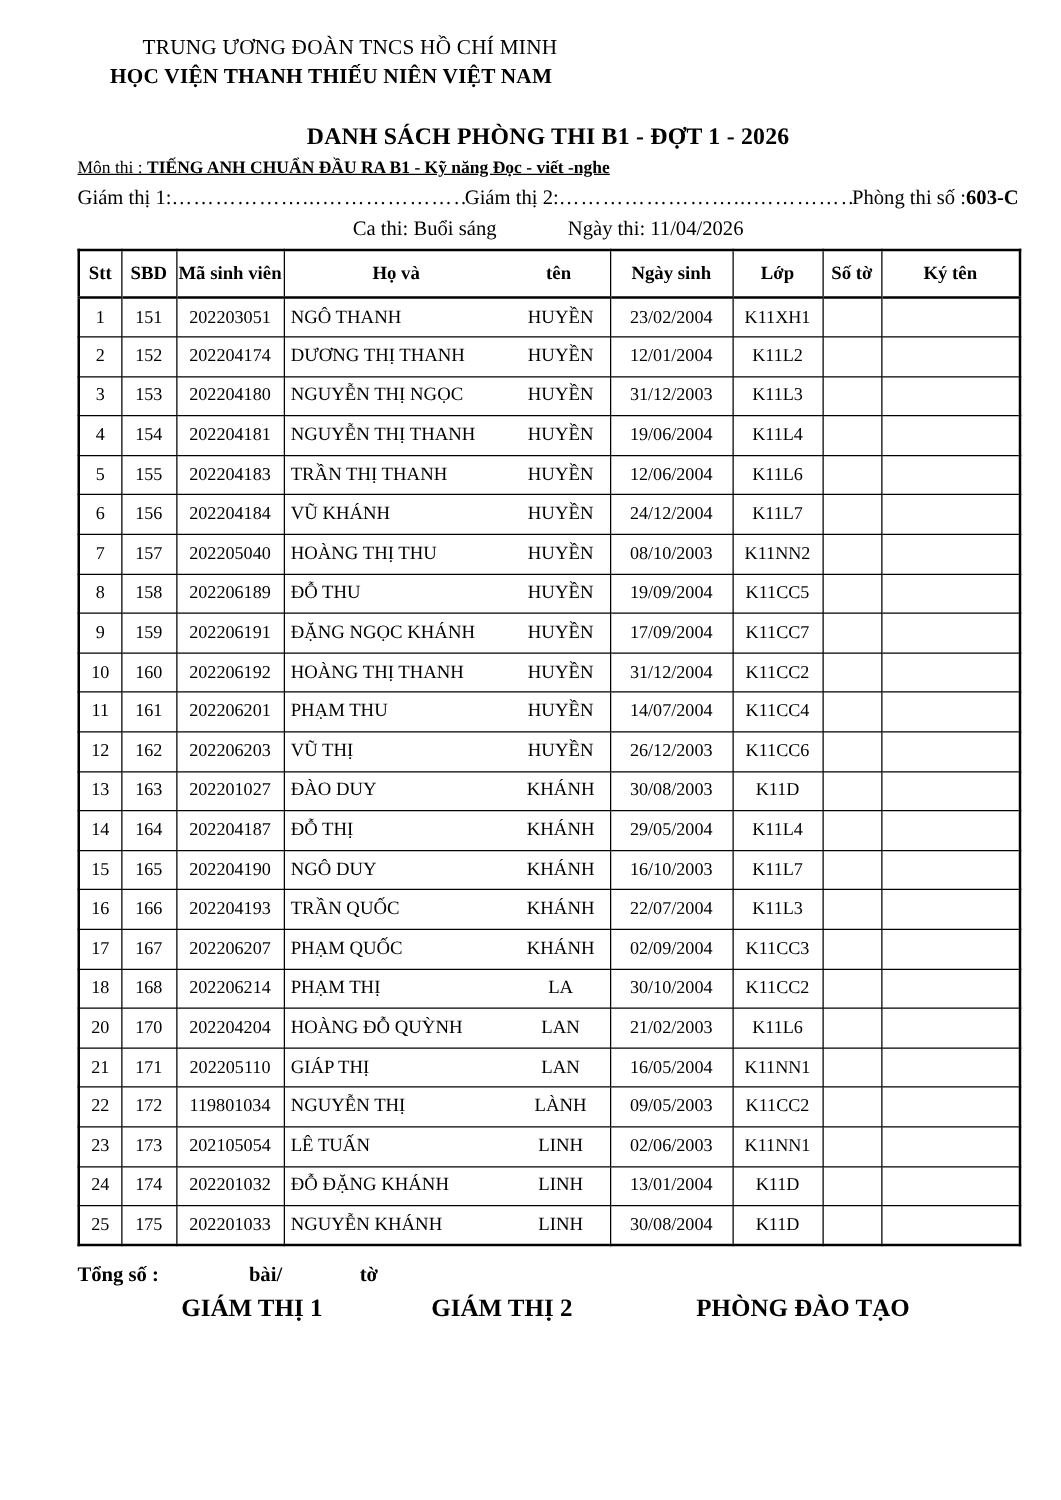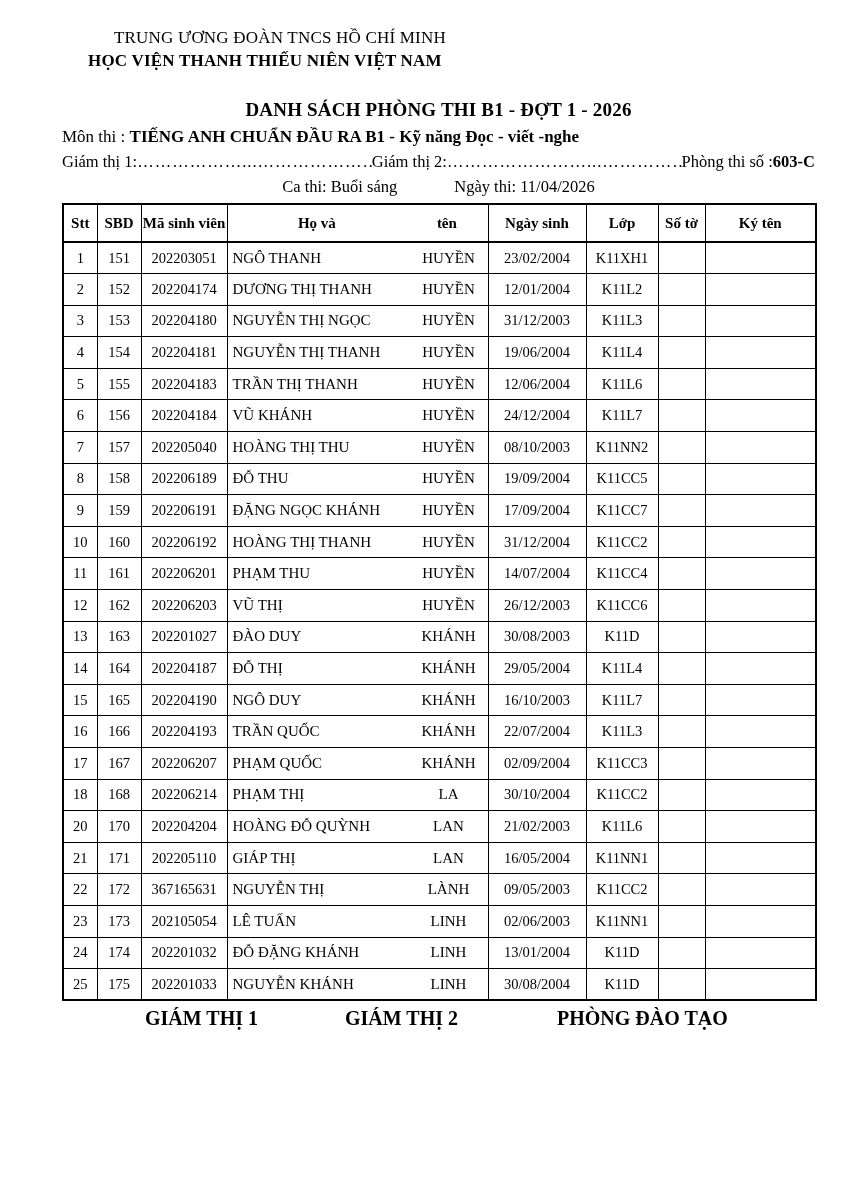--- a/index.html
+++ b/index.html
@@ -10,21 +10,21 @@
     color: #000;
     position: relative;
     overflow: hidden;
   }
   .page { width: 849px; height: 1200px; padding: 28px 34px 0 62px; }
 
   
   .org-line1 { font-size: 17px; margin-left: 52px; letter-spacing: .2px; }
   .org-line2 { font-size: 17px; font-weight: bold; margin-left: 26px; margin-top: 3px; letter-spacing: .2px; }
   .doc-title { font-size: 19px; font-weight: bold; text-align: center; margin-top: 28px; letter-spacing: .2px; }
-  .subject-line { font-size: 17px; margin-top: 6px; }
+  .subject-line { font-size: 14px; margin-top: 6px; text-decoration: underline; }
   .subject-line .subject-value { font-weight: bold; }
   .invig-line { font-size: 16.5px; margin-top: 5px; display: flex; align-items: baseline; white-space: nowrap; }
   .invig-line .dots { flex: 1 1 0; overflow: hidden; letter-spacing: 1px; }
   .invig-line .room-value { font-weight: bold; }
   .session-line { font-size: 16.5px; margin-top: 5px; text-align: center; }
   .session-line .date { margin-left: 57px; }
 
   
   table.exam-table {
     border-collapse: collapse;
@@ -411,21 +411,21 @@
             </span>
           </td>
           <td>16/05/2004</td>
           <td>K11NN1</td>
           <td></td>
           <td></td>
         </tr>
         <tr>
           <td>22</td>
           <td>172</td>
-          <td>367165631</td>
+          <td>119801034</td>
           <td class="cell-name">
             <span class="name-flex">
               <span class="name-left">NGUYỄN THỊ</span>
               <span class="name-right">LÀNH</span>
             </span>
           </td>
           <td>09/05/2003</td>
           <td>K11CC2</td>
           <td></td>
           <td></td>
@@ -471,20 +471,21 @@
             </span>
           </td>
           <td>30/08/2004</td>
           <td>K11D</td>
           <td></td>
           <td></td>
         </tr>
       </tbody>
   </table>
 
+  <div class="total-line"><span>Tổng số :</span><span class="bai">bài/</span><span class="to">tờ</span></div>
 
   <div class="sign-row">
     <span class="sign1">GIÁM THỊ 1</span>
     <span class="sign2">GIÁM THỊ 2</span>
     <span class="sign3">PHÒNG ĐÀO TẠO</span>
   </div>
 
 </div>
 
 </body></html>

